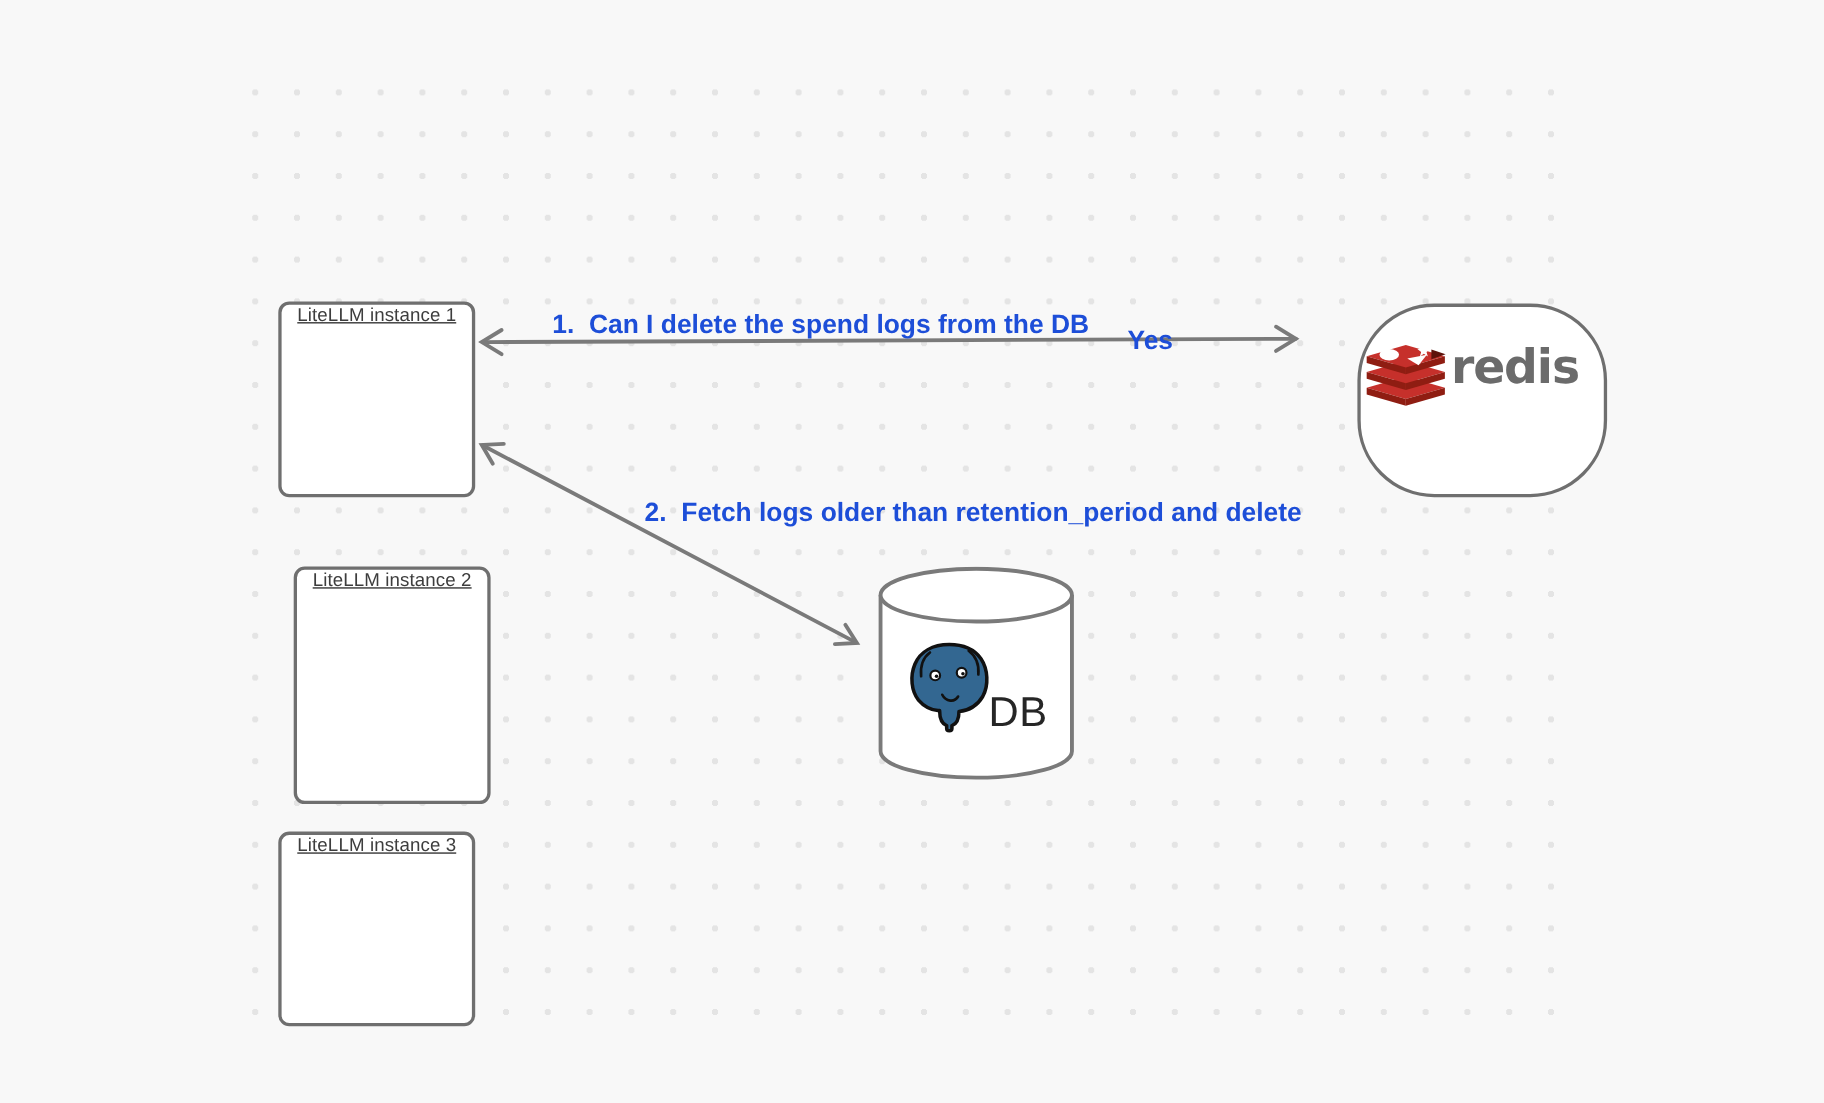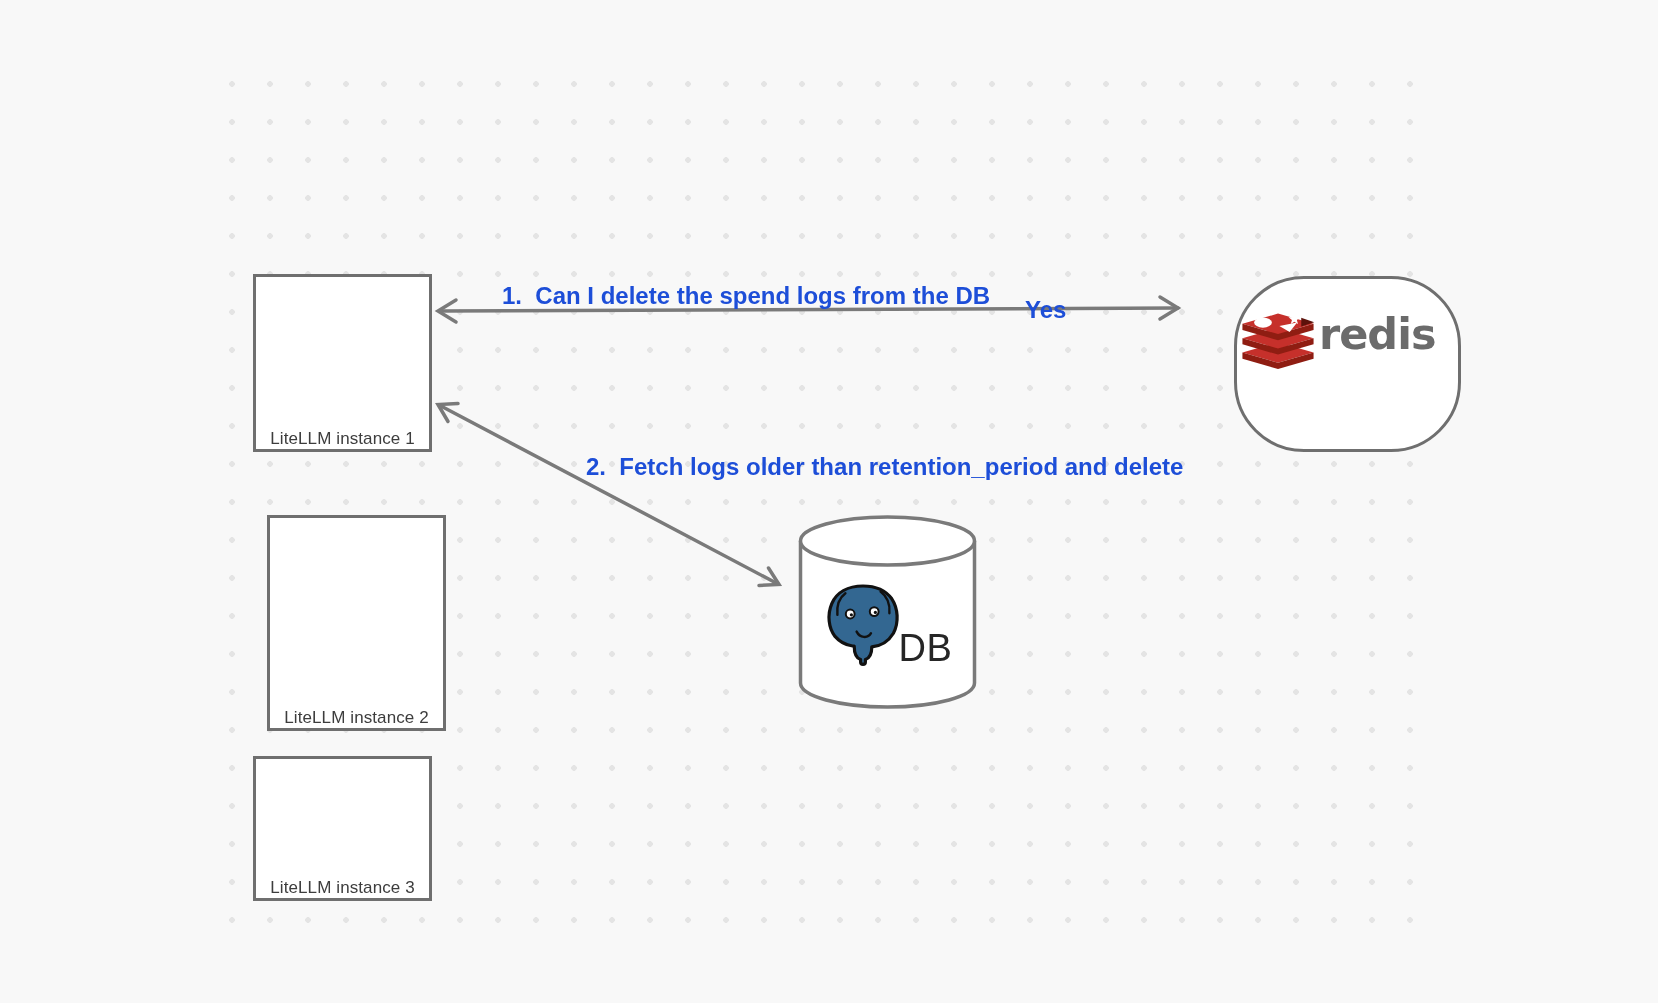--- a/index.html
+++ b/index.html
@@ -13,29 +13,29 @@
   .dot-grid{
     position:absolute;left:213px;top:65px;width:1205px;height:860px;
     background-image:radial-gradient(circle at 19px 19px, #e4e4e4 2.7px, rgba(0,0,0,0) 3px);
     background-size:38px 38px;
   }
   .node-box{
     position:absolute;width:179px;height:178px;
     box-sizing:border-box;
     background:#ffffff;
     border:3px solid #6f6f6f;
-    border-radius:0;
-    display:flex;align-items:flex-end;justify-content:center;
+    border-radius:10px;
+    display:flex;align-items:flex-start;justify-content:center;text-decoration:underline;
   }
   .node-box .box-label{
     font-size:17px;color:#3d3d3d;letter-spacing:0.1px;
   }
   #box-1{left:253px;top:274px;}
   #box-2{left:267px;top:515px;height:216px;}
-  #box-3{left:253px;top:756px;height:145px;}
+  #box-3{left:253px;top:756px;height:177px;}
   .redis-node{
     position:absolute;left:1234px;top:276px;width:227px;height:176px;
     box-sizing:border-box;
     background:#ffffff;
     border:3px solid #6f6f6f;
     border-radius:70px;
     display:flex;flex-direction:row;align-items:flex-start;justify-content:flex-start;
     padding-top:33px;
   }
   .redis-wordmark{

